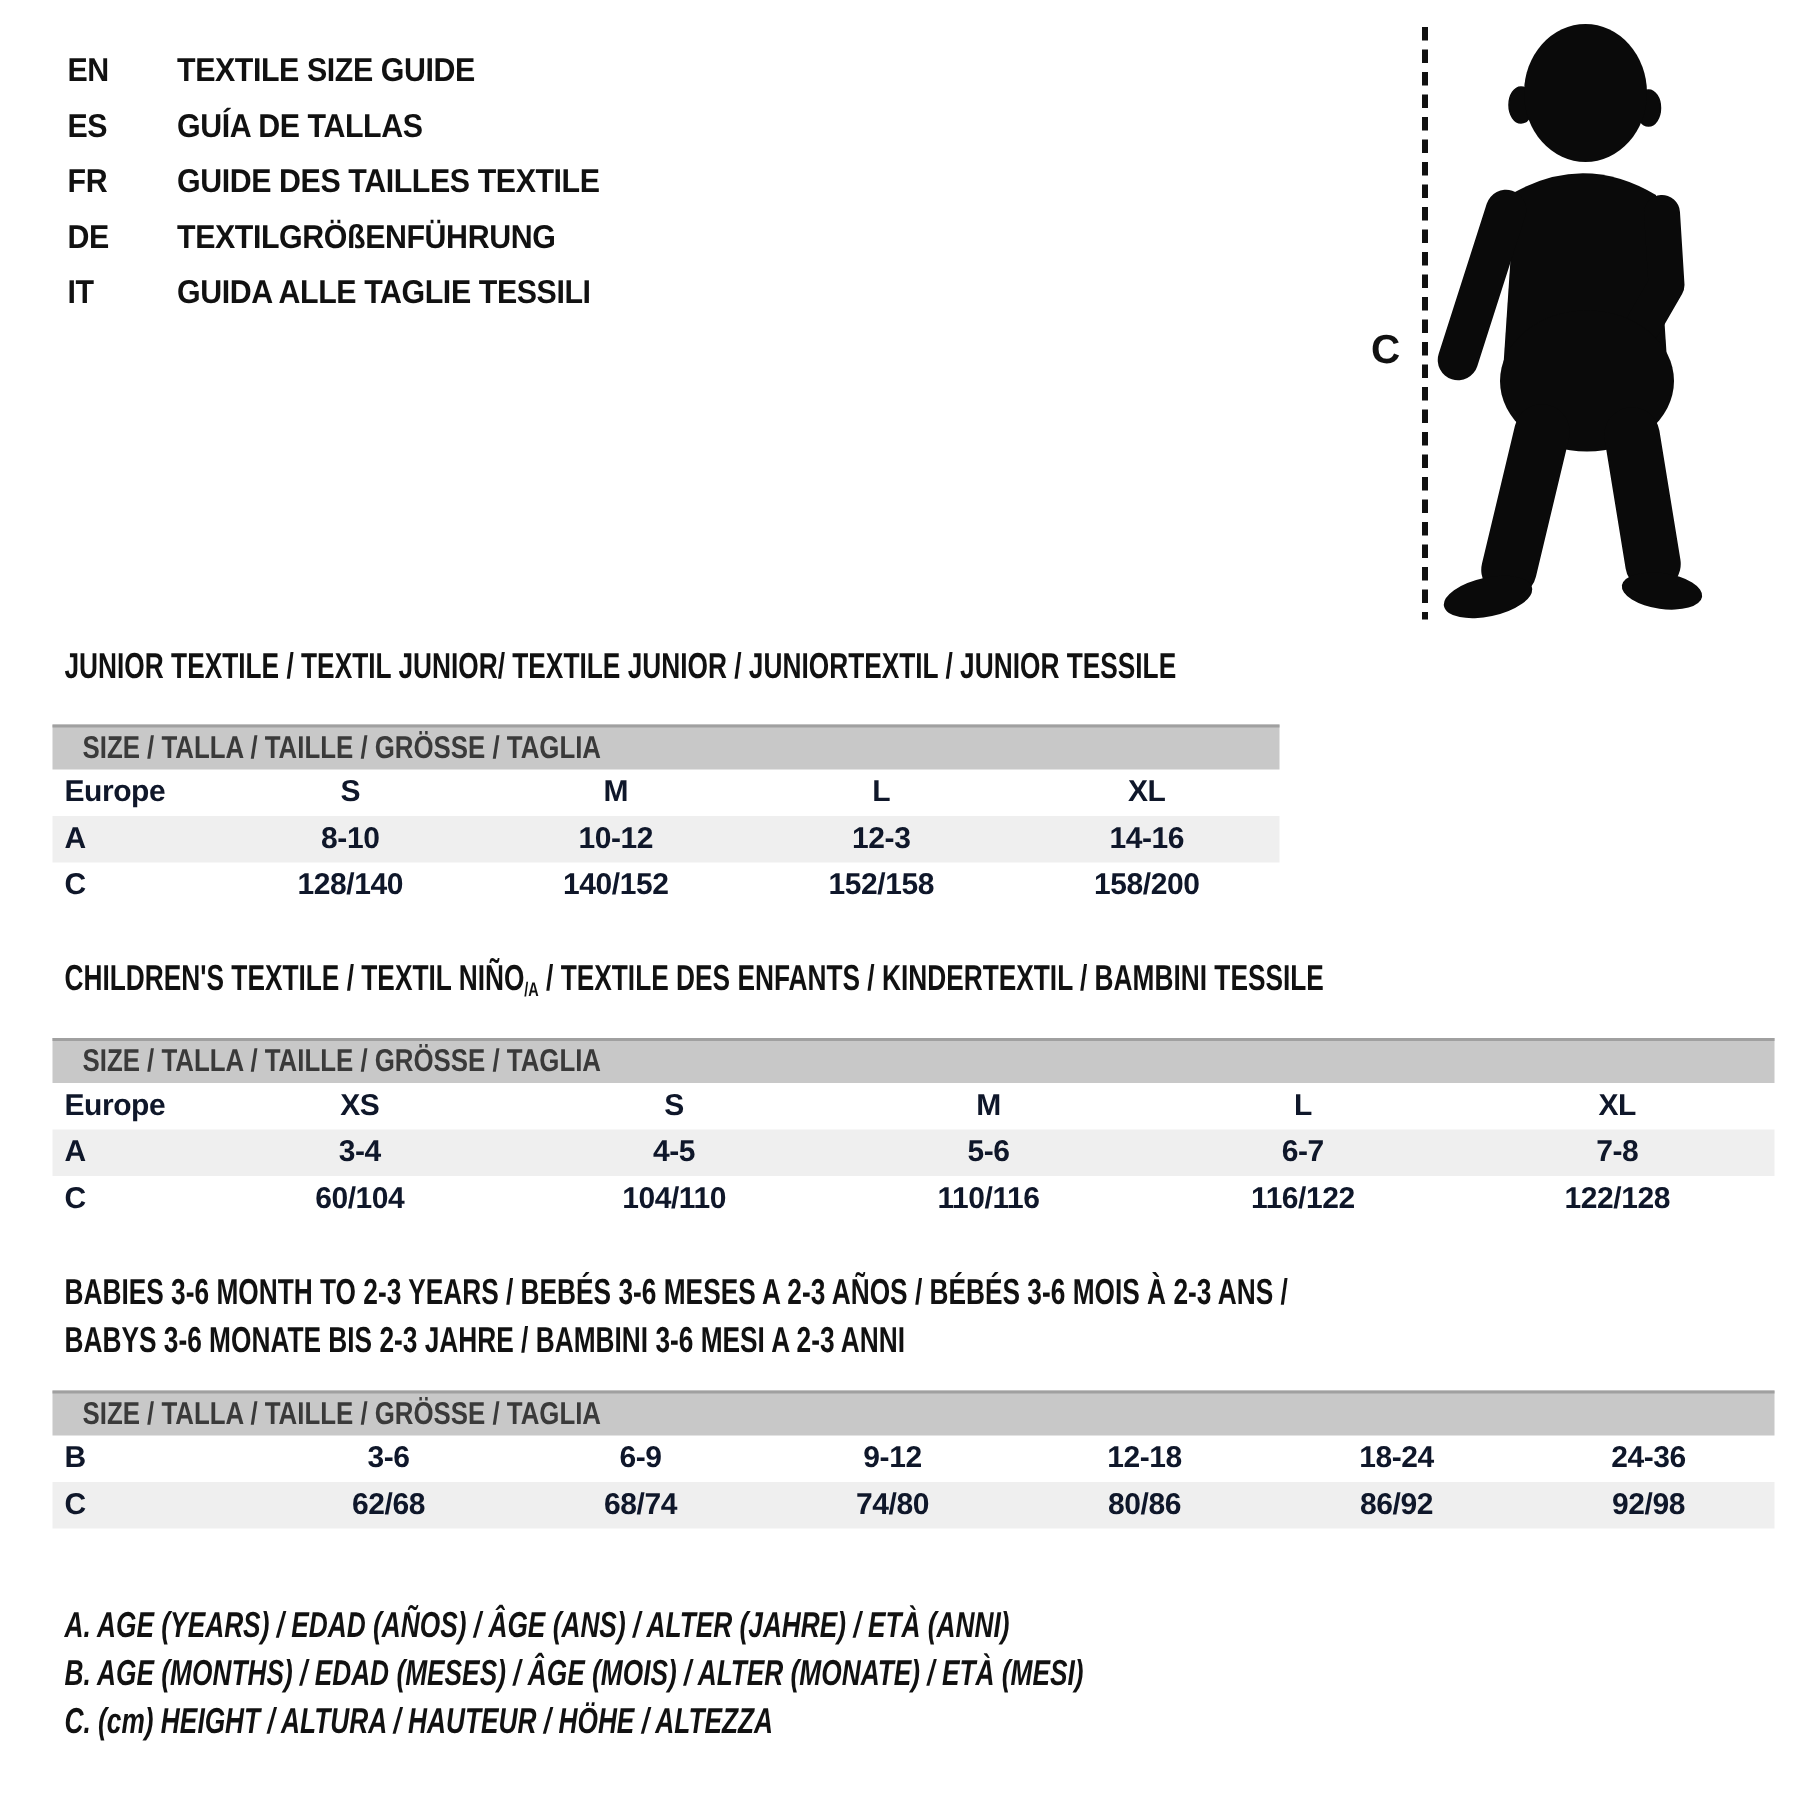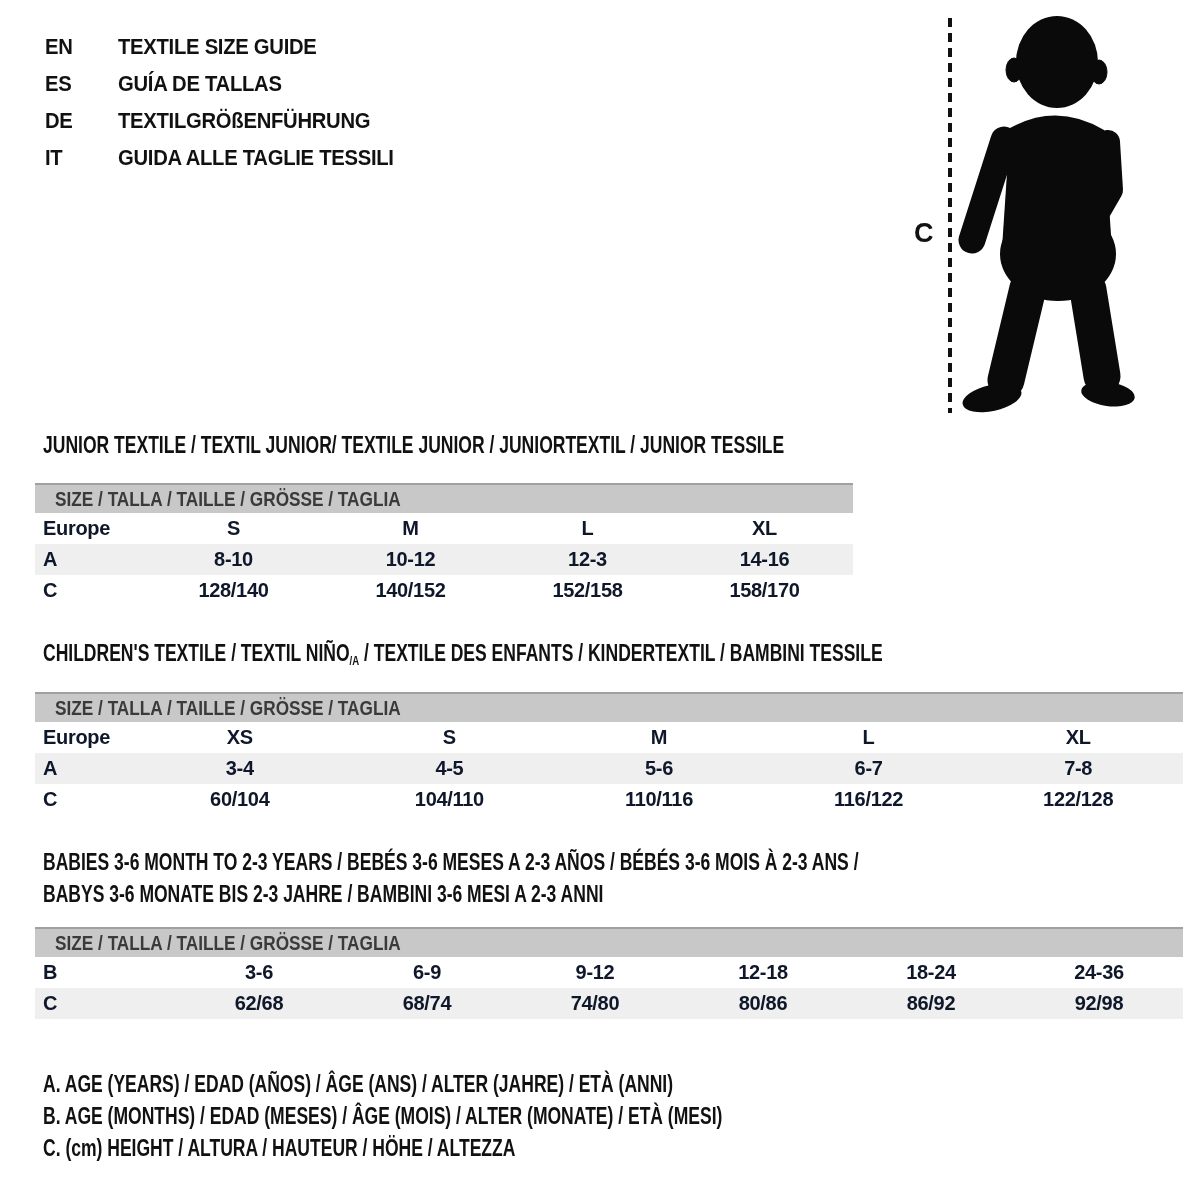--- a/index.html
+++ b/index.html
@@ -47,35 +47,39 @@
   .tbl-cell { flex:1 1 0; text-align:center; }
 
   
   .t-junior   { top:433px; }
   .t-children { top:641px; }
   .t-babies   { top:850px; }
   .t-babies .line { display:block; height:32px; }
 
   
   .legend { position:absolute; left:43px; top:1072px; }
-  .legend-line { height:32px; font-size:24px; font-weight:bold; line-height:24px; color:#111; white-space:nowrap; }
+  .legend-line { height:32px; font-size:24px; font-weight:bold; line-height:24px; color:#111; white-space:nowrap;font-style:italic; }
 </style>
 </head>
 <body>
 
 <div class="page">
 
   <div class="lang-list">
     <div class="lang-row">
       <span class="lang-code"><span class="cond9">EN</span></span>
       <span class="cond9">TEXTILE SIZE GUIDE</span>
     </div>
     <div class="lang-row">
       <span class="lang-code"><span class="cond9">ES</span></span>
       <span class="cond9">GUÍA DE TALLAS</span>
+    </div>
+    <div class="lang-row">
+      <span class="lang-code"><span class="cond9">FR</span></span>
+      <span class="cond9">GUIDE DES TAILLES TEXTILE</span>
     </div>
     <div class="lang-row">
       <span class="lang-code"><span class="cond9">DE</span></span>
       <span class="cond9">TEXTILGRÖßENFÜHRUNG</span>
     </div>
     <div class="lang-row">
       <span class="lang-code"><span class="cond9">IT</span></span>
       <span class="cond9">GUIDA ALLE TAGLIE TESSILI</span>
     </div>
   </div>
@@ -120,21 +124,21 @@
       <span class="tbl-cell">8-10</span>
       <span class="tbl-cell">10-12</span>
       <span class="tbl-cell">12-3</span>
       <span class="tbl-cell">14-16</span>
     </div>
     <div class="tbl-row">
       <span class="tbl-lbl">C</span>
       <span class="tbl-cell">128/140</span>
       <span class="tbl-cell">140/152</span>
       <span class="tbl-cell">152/158</span>
-      <span class="tbl-cell">158/170</span>
+      <span class="tbl-cell">158/200</span>
     </div>
   </div>
 
   <div class="sec-title t-children">
     <span class="cond"><span>CHILDREN'S TEXTILE / TEXTIL NIÑO</span><span class="sub">/A</span><span> / TEXTILE DES ENFANTS / KINDERTEXTIL / BAMBINI TESSILE</span></span>
   </div>
   <div class="tbl children-tbl">
     <div class="tbl-bar">
       <span class="cond8">SIZE / TALLA / TAILLE / GRÖSSE / TAGLIA</span>
     </div>

